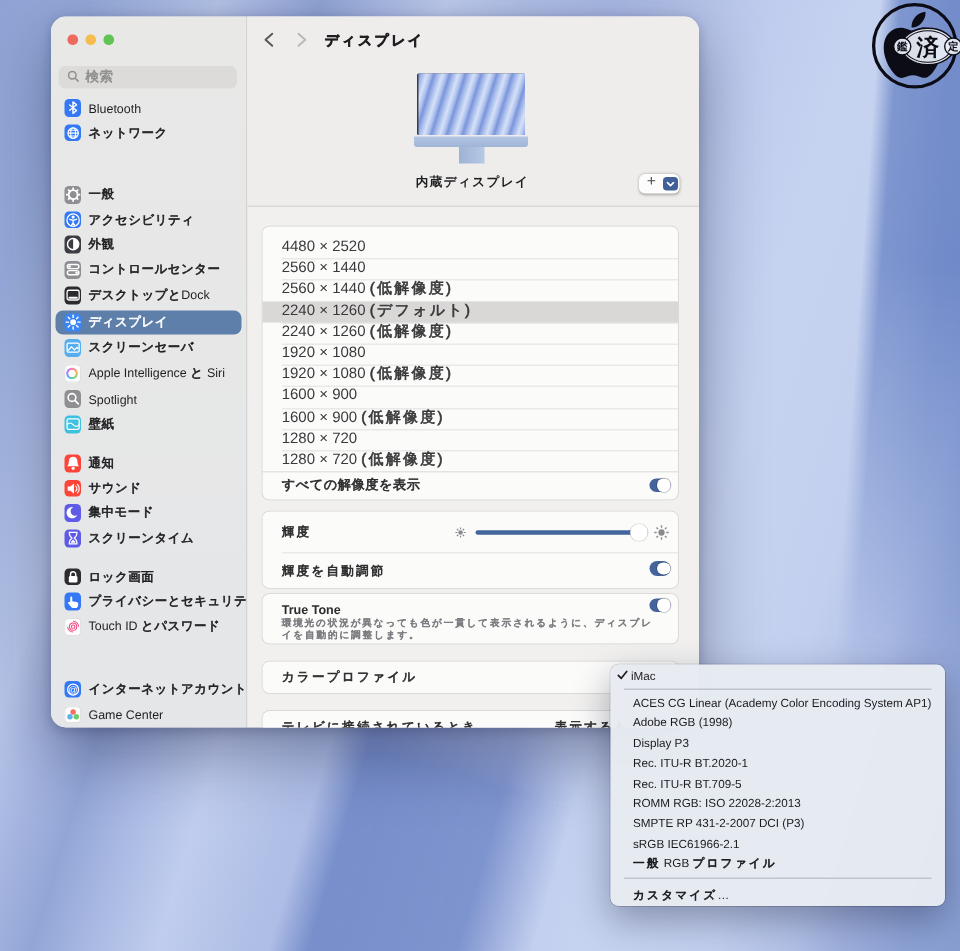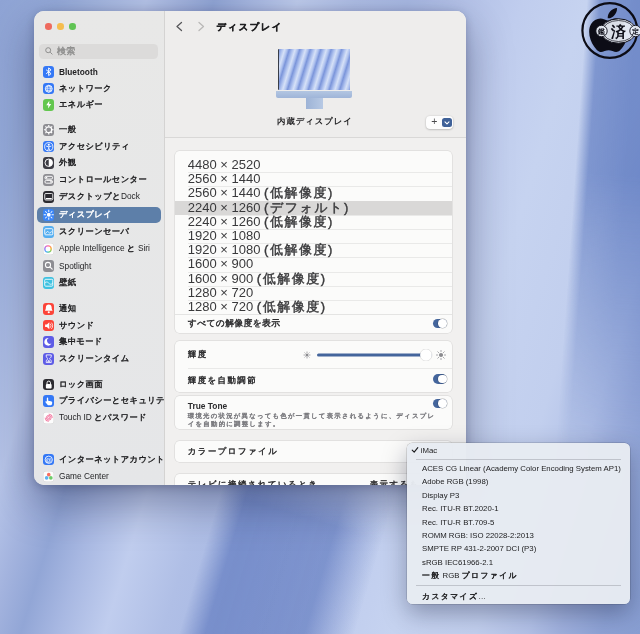--- a/index.html
+++ b/index.html
@@ -33,21 +33,21 @@
 #content{position:absolute;left:131.5px;top:0;width:301px;height:474px;
  background:#f1f0ef;}
 #header{position:absolute;left:0;top:0;width:301px;height:126.5px;
  background:#eeedec;border-bottom:1px solid #d9d8d7;}
 .toggle{position:absolute;width:14.6px;height:9.6px;border-radius:5px;
  background:#44659c;}
 .toggle:after{content:"";position:absolute;right:0.6px;top:0.6px;width:8.4px;
  height:8.4px;border-radius:50%;background:#fff;box-shadow:0 0 0 0.5px rgba(0,0,0,0.28);}
 .box{position:absolute;left:9.7px;width:277.5px;background:#fbfbfa;
  border-radius:4.5px;box-shadow:0 0 0 0.5px rgba(0,0,0,0.12);}
-.rrow{position:absolute;left:13.1px;font-size:13px;color:#39393b;}
+.rrow{position:absolute;left:13.1px;font-size:10px;color:#39393b;}
 #menu{position:absolute;left:406.5px;top:442.5px;width:223px;height:161.5px;
  border-radius:5.5px;background:rgba(231,235,242,0.97);
  box-shadow:0 0 0 0.5px rgba(0,0,0,0.22), 0 9px 24px rgba(10,15,45,.34);
  font-size:7.8px;color:#1b1b1d;}
 .mi{position:absolute;left:15.5px;}
 .msep{position:absolute;left:9px;width:205px;height:1px;background:rgba(60,60,70,0.22);}
 </style></head><body>
 <div id="wall"></div>
 <div class="abs" style="left:588px;top:-12px;width:200px;height:520px;
  transform:rotate(4deg);transform-origin:0 0;
@@ -87,39 +87,31 @@
           <path d="M5.2 5.2L7.4 7.4" stroke="#8f8f8e" stroke-width="1"></path>
         </svg>
         <i class="jj">検索</i>
       </div>
 <div class="row" style="top:52.7px">
         <span class="ic" style="background:#3478f6">
           <svg width="11.5" height="11.5" viewBox="0 0 12 12">
             <path d="M3.6 4.2l4.8 3.8-2.5 2V2l2.5 2L3.6 7.8" fill="none" stroke="#fff" stroke-width="1" stroke-linejoin="round" stroke-linecap="round"></path>
           </svg>
         </span>
-        <span style="white-space:nowrap"><b style="font-weight:bold">Bluetooth</b></span>
+        <span style="white-space:nowrap"><b style="font-weight:normal">Bluetooth</b></span>
       </div>
 <div class="row" style="top:69.2px">
         <span class="ic" style="background:#3478f6">
           <svg width="11.5" height="11.5" viewBox="0 0 12 12">
             <circle cx="6" cy="6" r="3.6" fill="none" stroke="#fff" stroke-width="0.9"></circle>
             <ellipse cx="6" cy="6" rx="1.7" ry="3.6" fill="none" stroke="#fff" stroke-width="0.7"></ellipse>
             <path d="M2.4 6h7.2M3 4h6M3 8h6" stroke="#fff" stroke-width="0.7"></path>
           </svg>
         </span>
         <span style="white-space:nowrap"><i class="jj">ネットワーク</i></span>
-      </div>
-<div class="row" style="top:85.7px">
-        <span class="ic" style="background:#63c74f">
-          <svg width="11.5" height="11.5" viewBox="0 0 12 12">
-            <path d="M6.6 1.8L3.4 6.6h2.2L5.2 10l3.4-4.8H6.4z" fill="#fff"></path>
-          </svg>
-        </span>
-        <span style="white-space:nowrap"><i class="jj">エネルギー</i></span>
       </div>
 <div class="row" style="top:110.7px">
         <span class="ic" style="background:#8e8e93">
           <svg width="11.5" height="11.5" viewBox="0 0 12 12">
             <circle cx="6" cy="6" r="3.1" fill="none" stroke="#fff" stroke-width="1.3"></circle>
             <g stroke="#fff" stroke-width="1.2">
               <line x1="6" y1="1" x2="6" y2="2.6" transform="rotate(0 6 6)"></line>
               <line x1="6" y1="1" x2="6" y2="2.6" transform="rotate(45 6 6)"></line>
               <line x1="6" y1="1" x2="6" y2="2.6" transform="rotate(90 6 6)"></line>
               <line x1="6" y1="1" x2="6" y2="2.6" transform="rotate(135 6 6)"></line>

